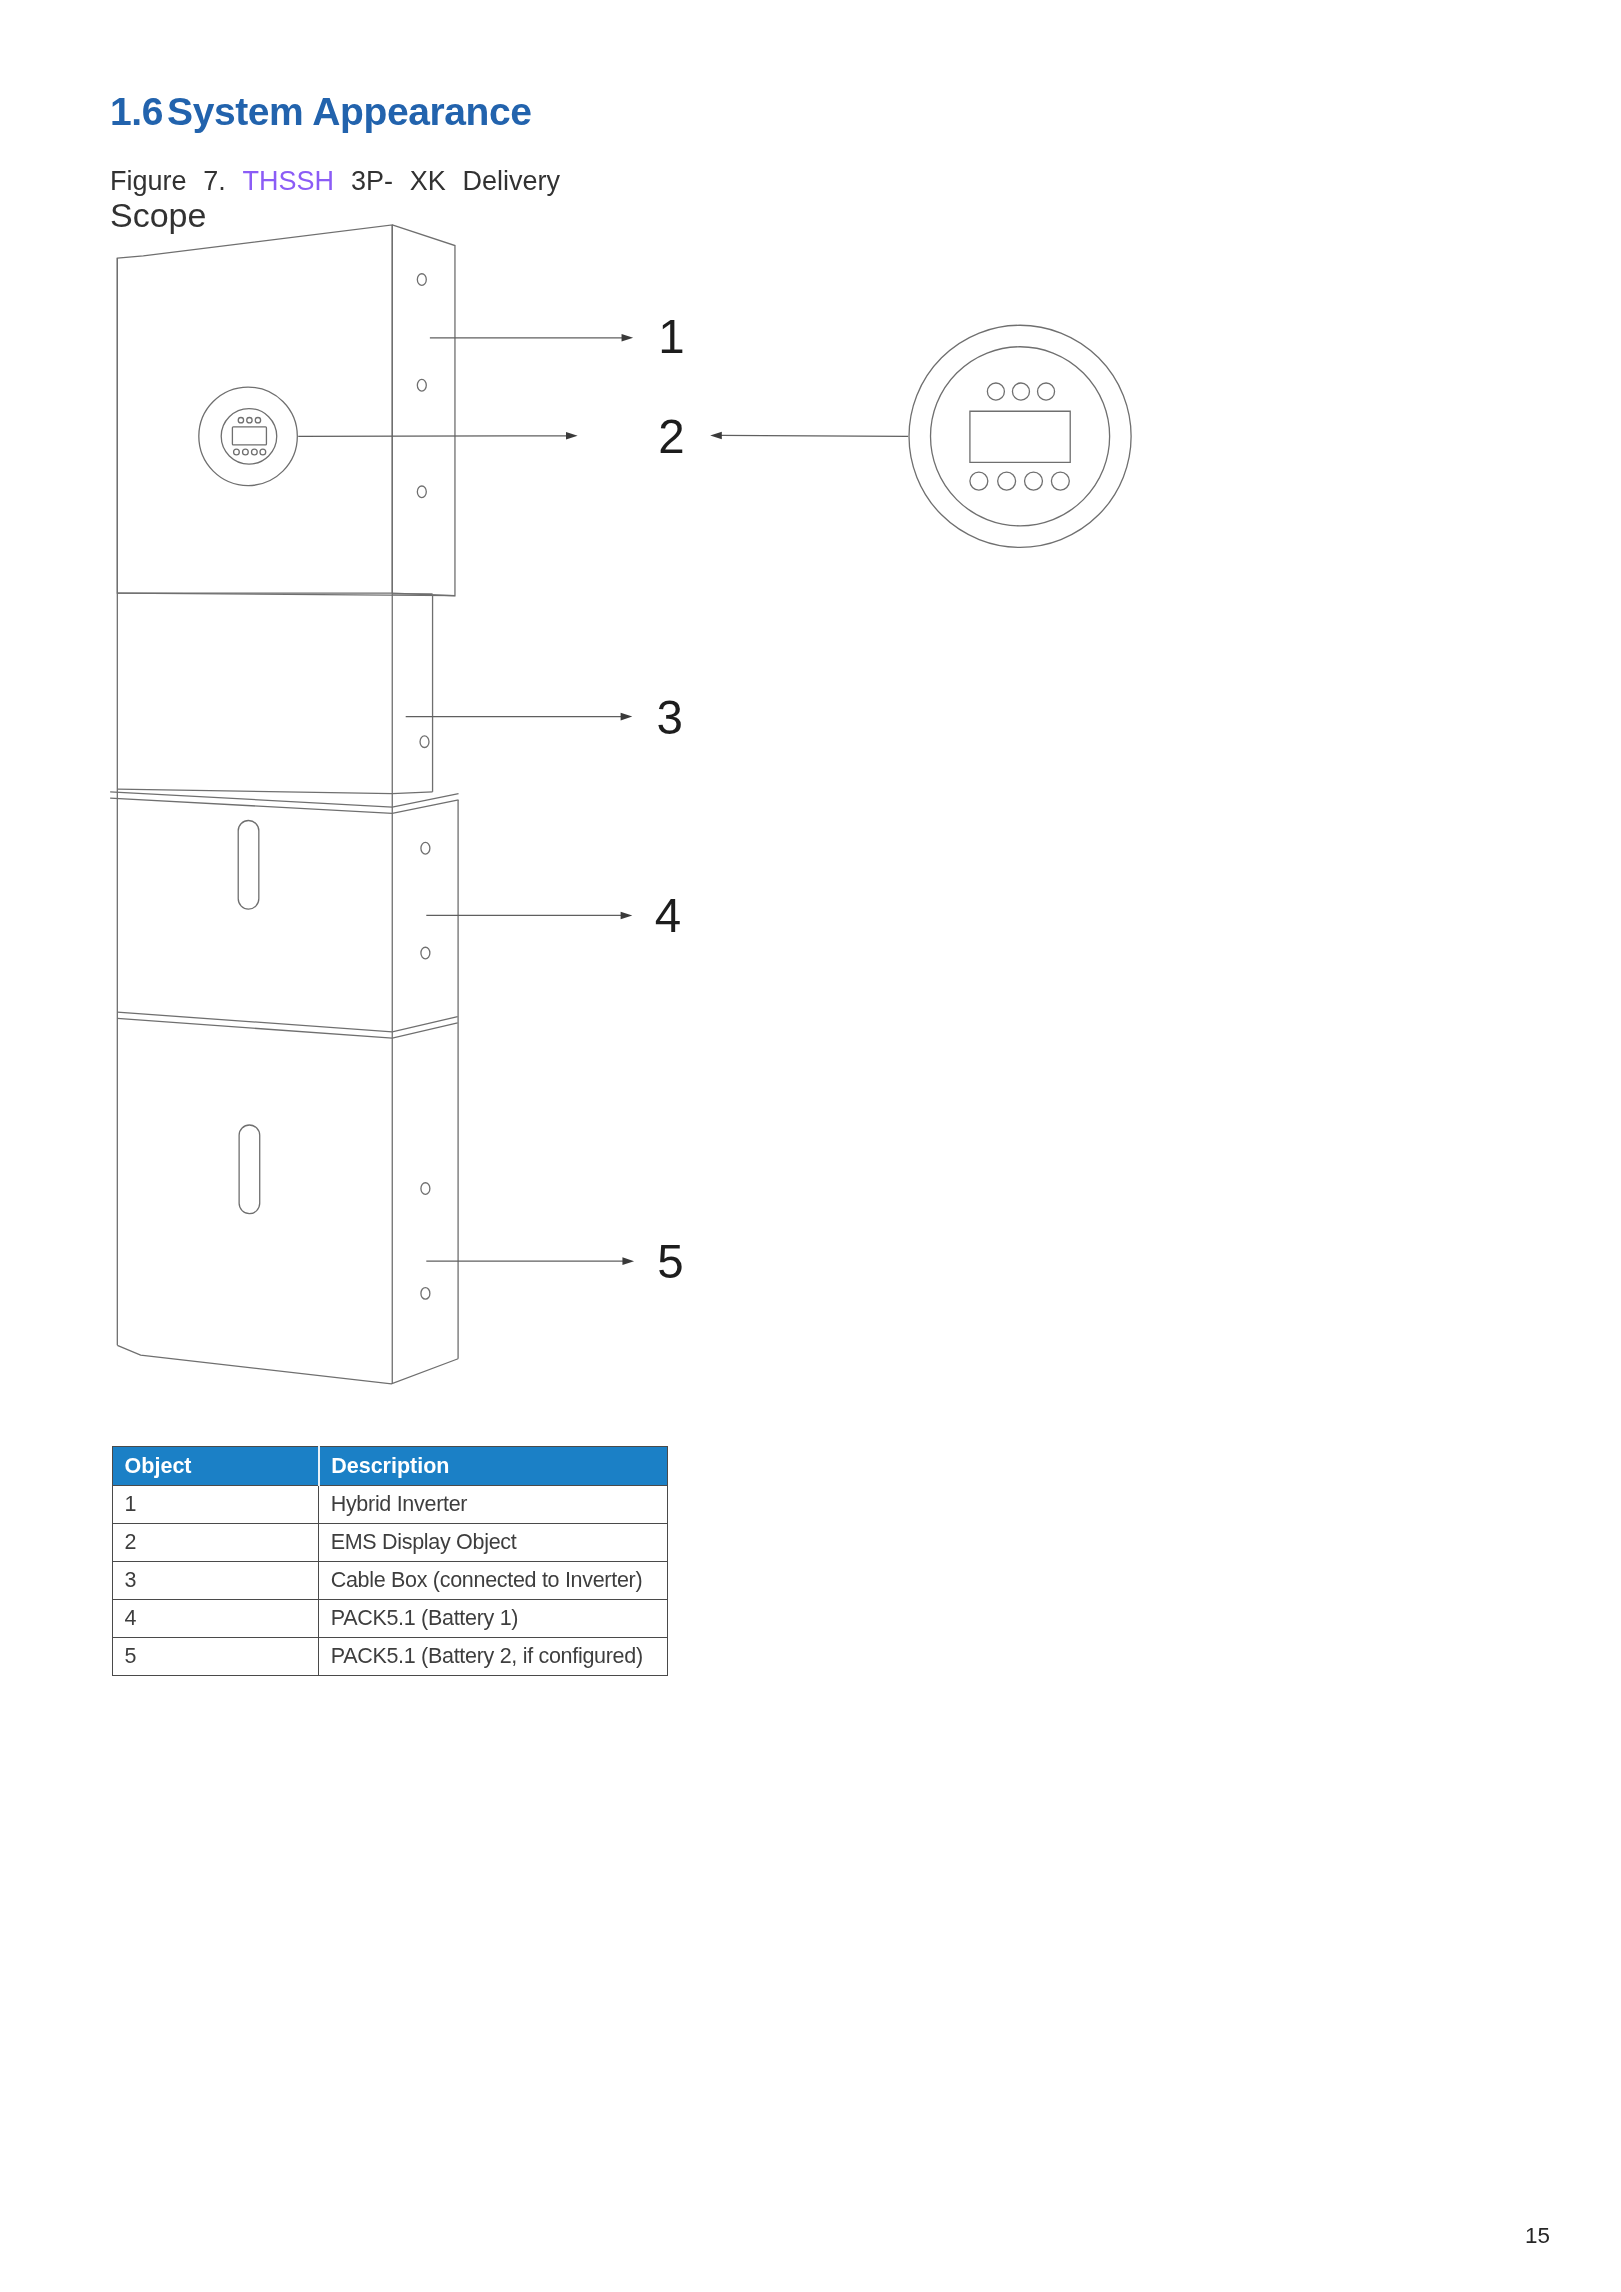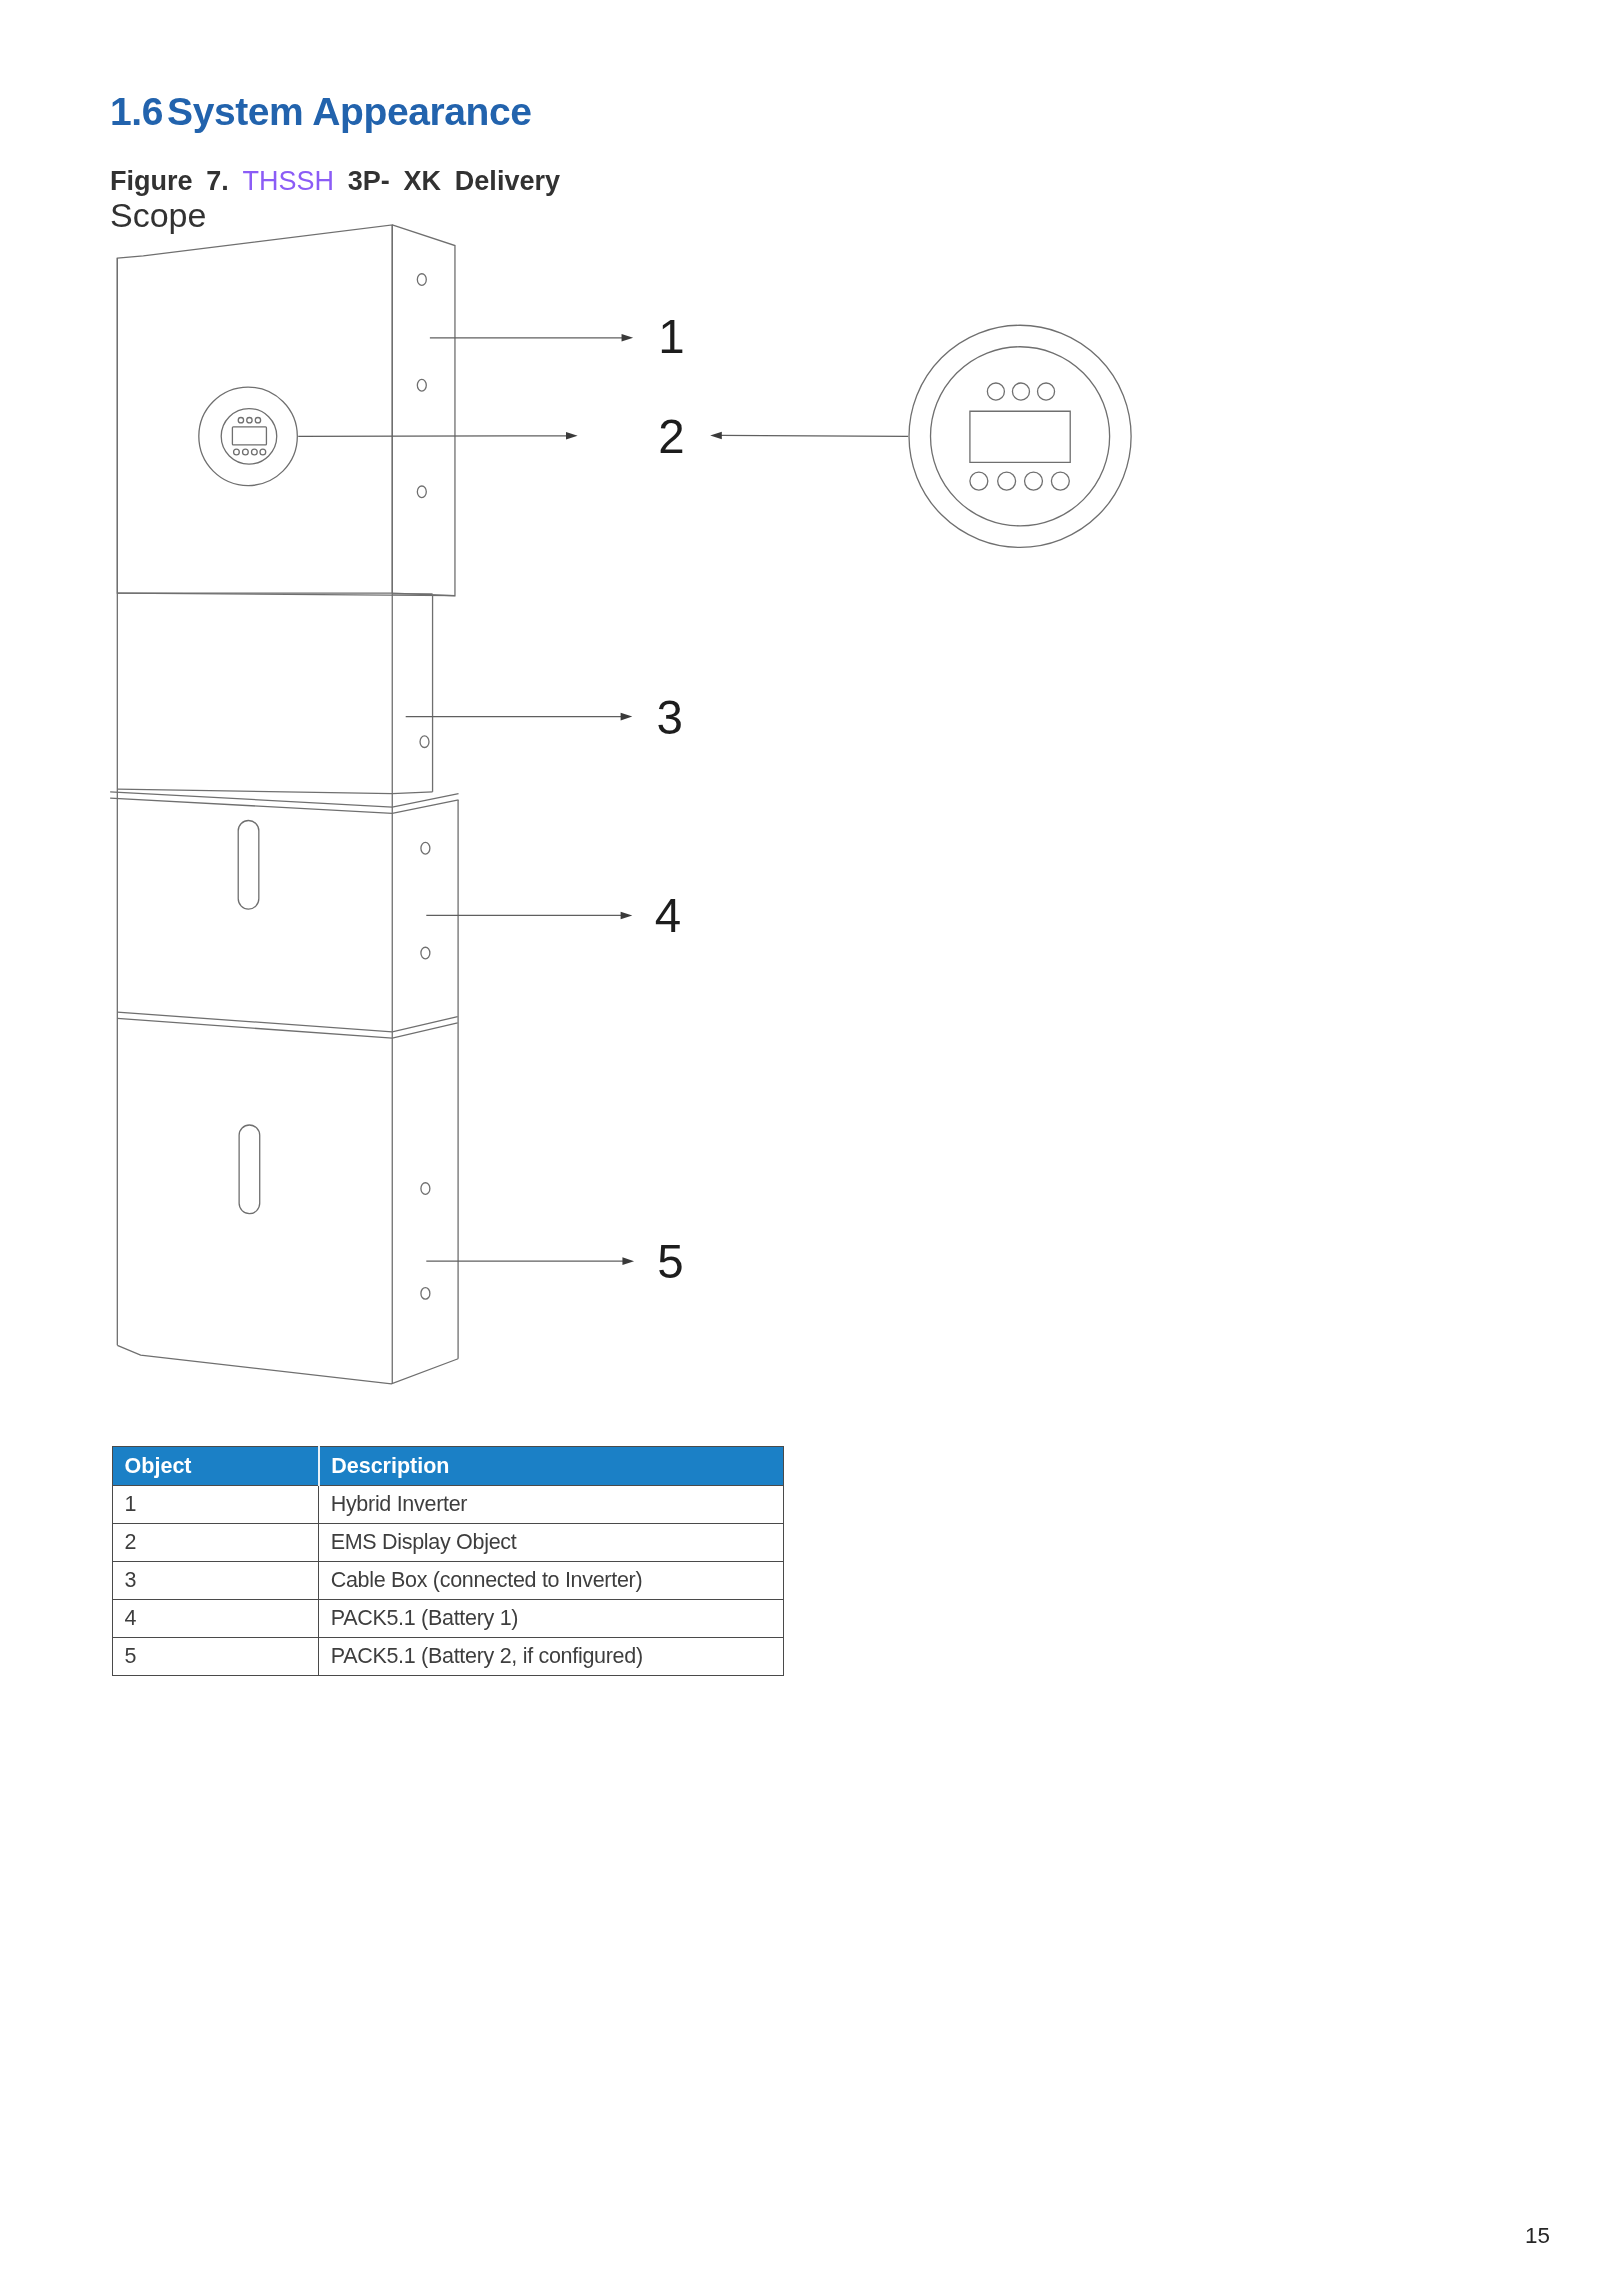--- a/index.html
+++ b/index.html
@@ -7,31 +7,31 @@
   .page{position:absolute;inset:0;background:#fff;overflow:hidden;}
 
   
   .heading{position:absolute;left:110px;top:90px;font-size:39px;font-weight:bold;
            color:#2263ad;letter-spacing:-0.4px;white-space:nowrap;}
   .heading .hnum{margin-right:4px;}
 
   
   .caption{position:absolute;left:110px;top:164px;width:450px;color:#323232;}
   .cap-line1{display:flex;justify-content:space-between;font-size:27px;line-height:34px;}
-  .cap-line1 span{font-weight:bold;}
+  .cap-line1 span{font-weight:normal;}
   .cap-line1 span.reg{font-weight:400;color:#8b5cf6;}
   .cap-line2{font-size:34px;line-height:34px;font-weight:normal;}
 
   
   .diagram{position:absolute;left:0;top:0;width:1621px;height:2293px;}
   .diagram *{vector-effect:non-scaling-stroke;}
   .callout-num{font-family:"Liberation Sans",sans-serif;font-size:53px;font-weight:300;fill:#1d1d1d;}
 
   
-  .obj-table{position:absolute;left:112px;top:1446px;width:672px;border-collapse:collapse;
+  .obj-table{position:absolute;left:112px;top:1446px;width:556px;border-collapse:collapse;
              table-layout:fixed;}
   .obj-table th,.obj-table td{border:1.3px solid #4a4a4a;padding:0 0 0 11.6px;text-align:left;
              overflow:hidden;white-space:nowrap;}
   .obj-table th{height:38px;color:#ffffff;font-size:21.5px;font-weight:bold;letter-spacing:0;}
   .obj-table th.col-obj{width:193px;}
   .obj-table th:last-child{border-left:2.2px solid #e8f1f8;margin-top:24px;}
   .obj-table td{height:37px;font-size:21.5px;font-weight:400;color:#3e3e3e;letter-spacing:-0.3px;}
 
   
   .page-num{position:absolute;left:1525px;top:2223px;font-size:22.4px;font-weight:normal;color:#262626;}

